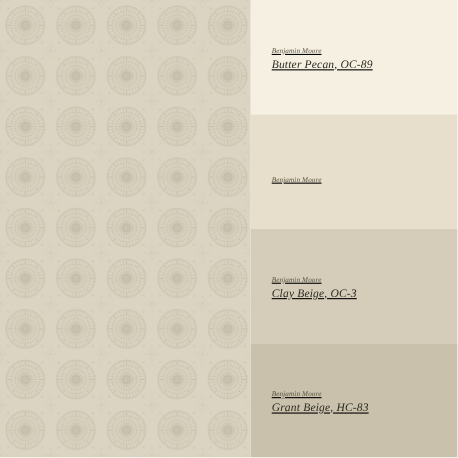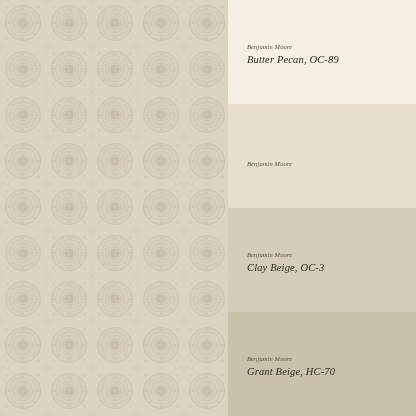--- a/index.html
+++ b/index.html
@@ -43,20 +43,21 @@
     position: relative;
     width: 100%;
     height: 104px;
     box-sizing: border-box;
   }
   .swatch-text {
     position: absolute;
     left: 19px;
     bottom: 38px;
     line-height: 1.25;
+    text-decoration: underline;
   }
   .brand {
     font-size: 6.5px;
     font-style: italic;
     letter-spacing: 0.12px;
     color: #55513f;
     margin: 0 0 2px 0;
     white-space: nowrap;
   }
   .color-name {
@@ -183,18 +184,18 @@
     <div class="swatch" style="background:#D5CDB9">
       <div class="swatch-text">
         <p class="brand">Benjamin Moore</p>
         <p class="color-name">Clay Beige, OC-3</p>
       </div>
     </div>
 
     <div class="swatch" style="background:#C9C1AC">
       <div class="swatch-text">
         <p class="brand">Benjamin Moore</p>
-        <p class="color-name">Grant Beige, HC-70</p>
+        <p class="color-name">Grant Beige, HC-83</p>
       </div>
     </div>
 
   </div>
 </div>
 
 </body></html>

